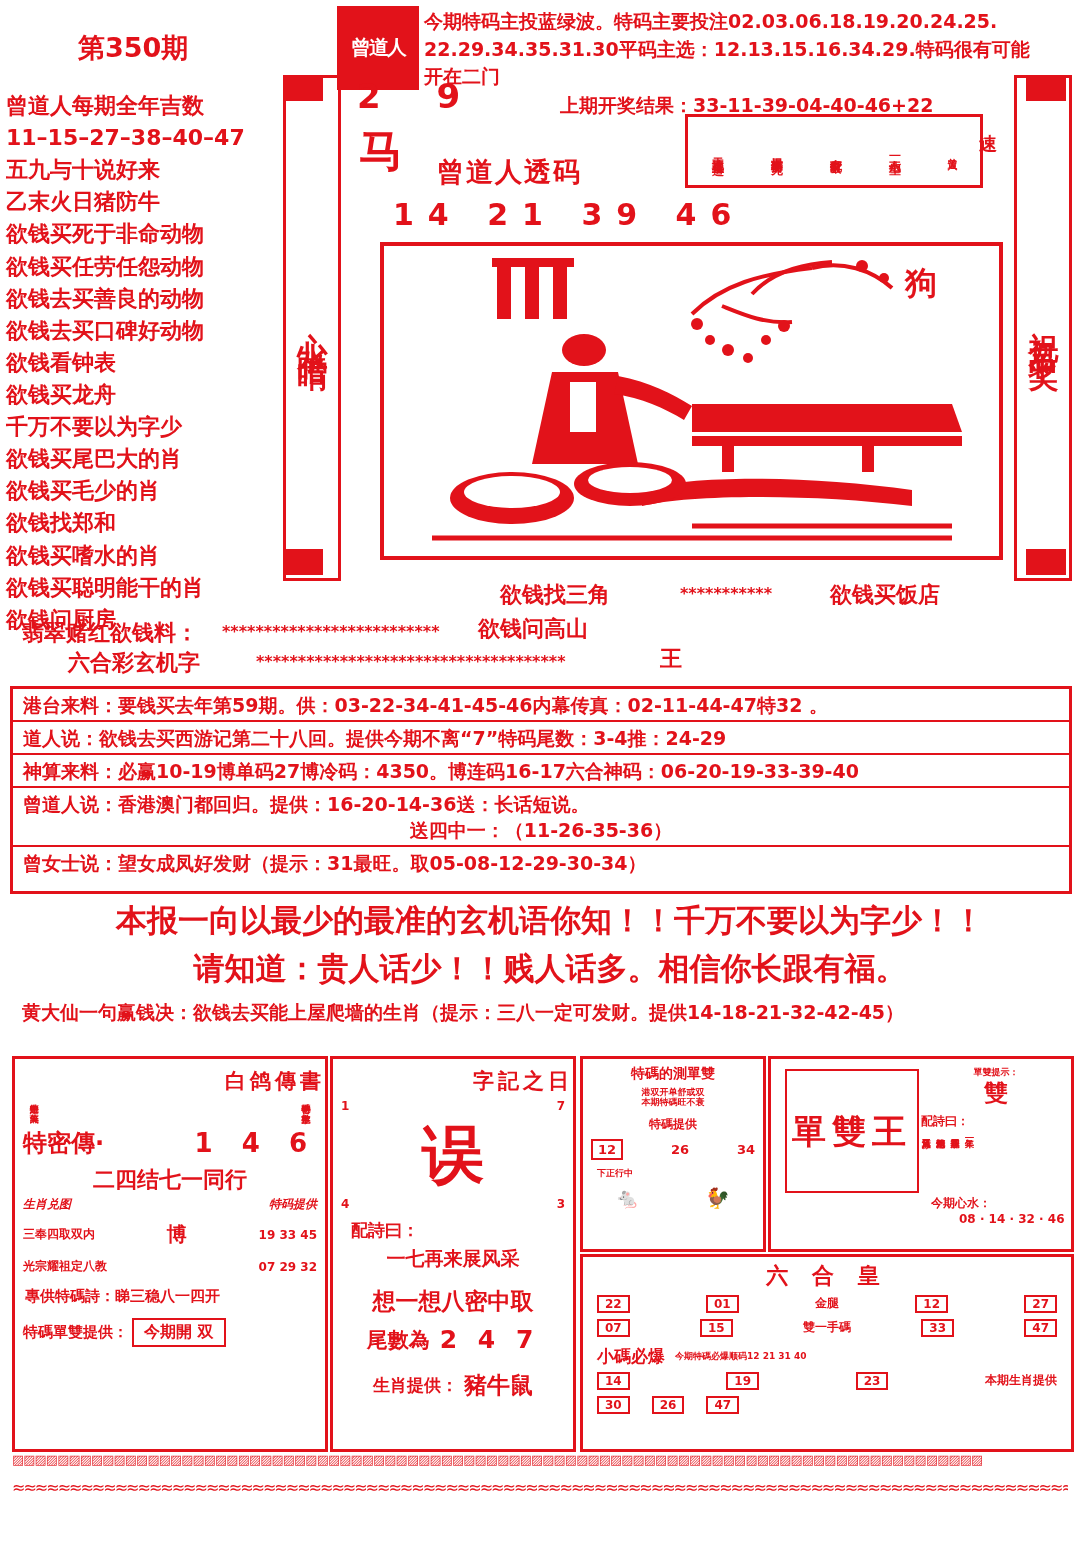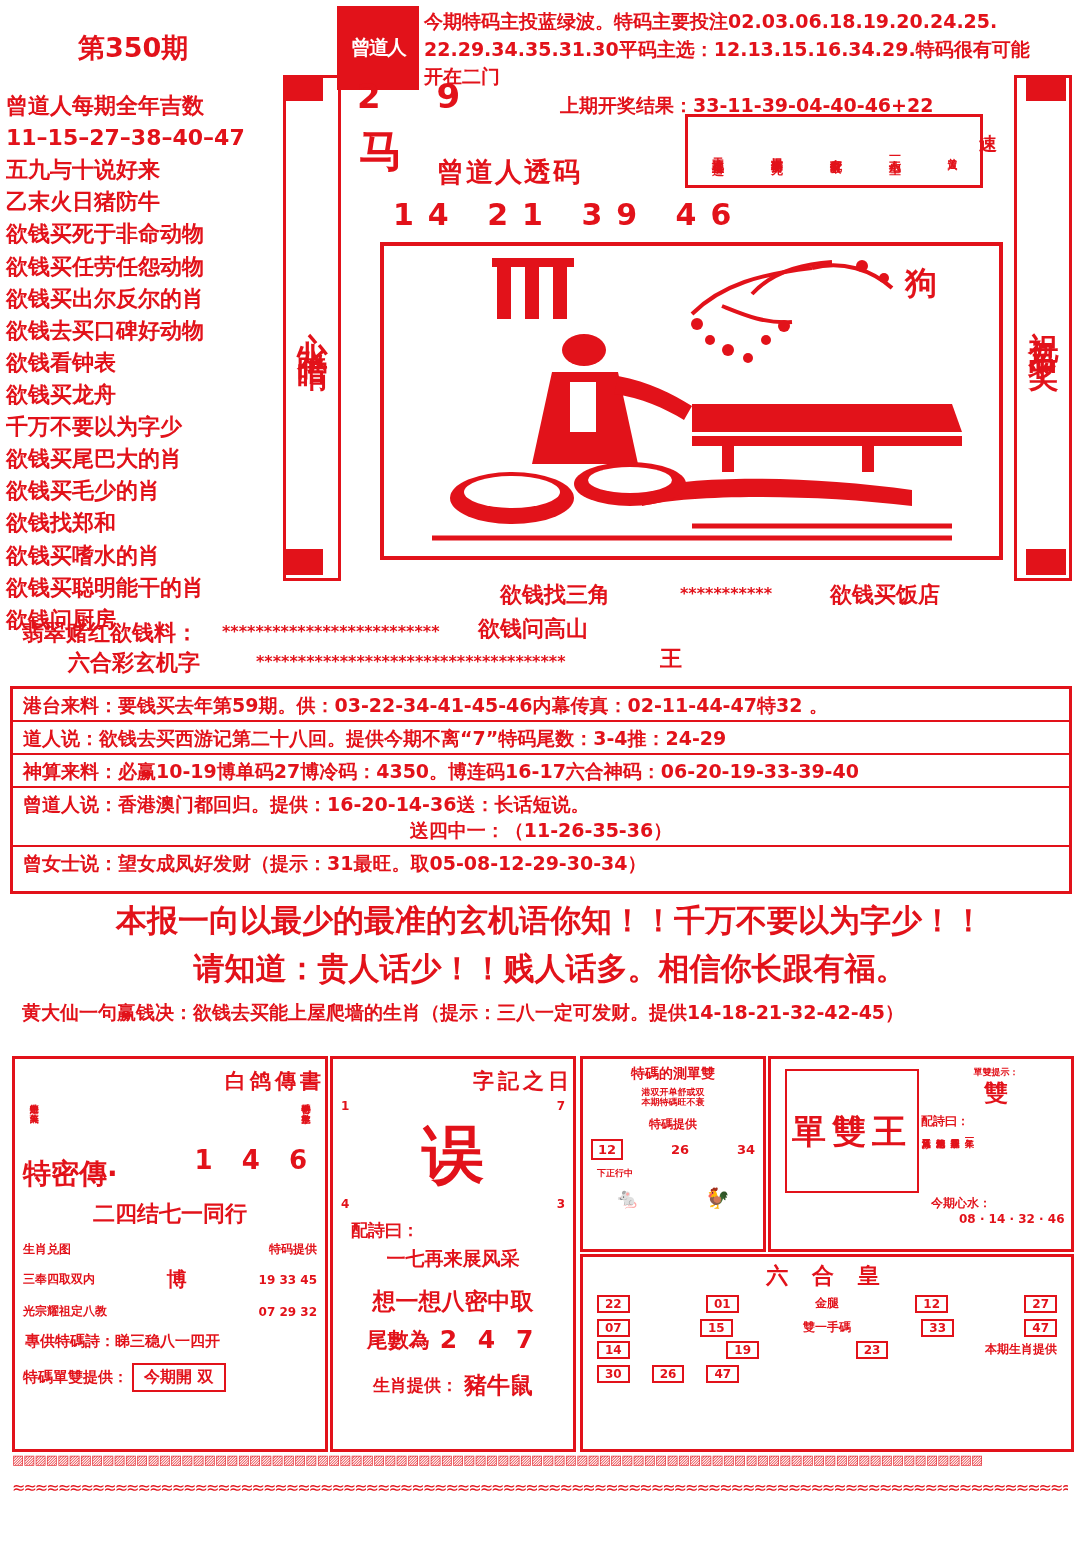--- a/index.html
+++ b/index.html
@@ -159,21 +159,21 @@
 
 <div class="last-draw">上期开奖结果：33-11-39-04-40-46+22</div>
 
 <div class="poem">
   <div>曾道人每期全年吉数</div>
   <div class="num">11–15–27–38–40–47</div>
   <div>五九与十说好来</div>
   <div>乙末火日猪防牛</div>
   <div>欲钱买死于非命动物</div>
   <div>欲钱买任劳任怨动物</div>
-  <div>欲钱买出尔反尔的肖</div>
+  <div>欲钱去买善良的动物</div>
   <div>欲钱去买口碑好动物</div>
   <div>欲钱看钟表</div>
   <div>欲钱买龙舟</div>
   <div>千万不要以为字少</div>
   <div>欲钱买尾巴大的肖</div>
   <div>欲钱买毛少的肖</div>
   <div>欲钱找郑和</div>
   <div>欲钱买嗜水的肖</div>
   <div>欲钱买聪明能干的肖</div>
   <div>欲钱问厨房</div>
@@ -293,25 +293,25 @@
 
 <div class="panel p1">
   <div class="ptitle">白鸽傳書</div>
   <div style="display:flex;justify-content:space-between;padding:2px 14px;">
     <span class="tiny vtext">篤定中特
 萬無一失</span>
     <span class="tiny vtext">特碼季密
 主推數字</span>
   </div>
   <div class="row" style="margin-top:18px;">
-    <span style="font-size:28px;font-weight:bold;margin-top:28px;">特密傳·</span>
+    <span style="font-size:24px;font-weight:bold;">特密傳·</span>
     <span class="bignum">1 4 6</span>
   </div>
   <div class="center" style="font-size:22px;font-weight:bold;margin-top:6px;">二四结七一同行</div>
-  <div class="row" style="margin-top:12px;">
+  <div class="row" style="margin-top:1px;font-style:italic;">
     <span class="small">生肖兑图</span>
     <span class="small">特码提供</span>
   </div>
   <div class="row" style="margin-top:8px;">
     <span class="small">三奉四取双内</span>
     <span style="font-size:20px;font-weight:bold;">博</span>
     <span class="small">19 33 45</span>
   </div>
   <div class="row" style="margin-top:10px;">
     <span class="small">光宗耀祖定八教</span>
@@ -397,20 +397,24 @@
     <span class="small boxline" style="padding:0 6px;">12</span>
     <span class="small boxline" style="padding:0 6px;">27</span>
   </div>
   <div style="display:flex;justify-content:space-between;padding:6px 14px 0 14px;">
     <span class="small boxline" style="padding:0 6px;">07</span>
     <span class="small boxline" style="padding:0 6px;">15</span>
     <span class="small">雙一手碼</span>
     <span class="small boxline" style="padding:0 6px;">33</span>
     <span class="small boxline" style="padding:0 6px;">47</span>
   </div>
+  <div style="display:flex;align-items:center;gap:10px;padding:8px 14px 0 14px;">
+    <span style="font-size:17px;font-weight:bold;">小碼必爆</span>
+    <span class="tiny">今期特碼必爆顺码12 21 31 40</span>
+  </div>
   <div style="display:flex;justify-content:space-between;padding:4px 14px 0 14px;">
     <span class="small boxline" style="padding:0 6px;">14</span>
     <span class="small boxline" style="padding:0 6px;">19</span>
     <span class="small boxline" style="padding:0 6px;">23</span>
     <span class="small">本期生肖提供</span>
   </div>
   <div style="display:flex;gap:22px;padding:6px 14px 0 14px;">
     <span class="small boxline" style="padding:0 6px;">30</span>
     <span class="small boxline" style="padding:0 6px;">26</span>
     <span class="small boxline" style="padding:0 6px;">47</span>

